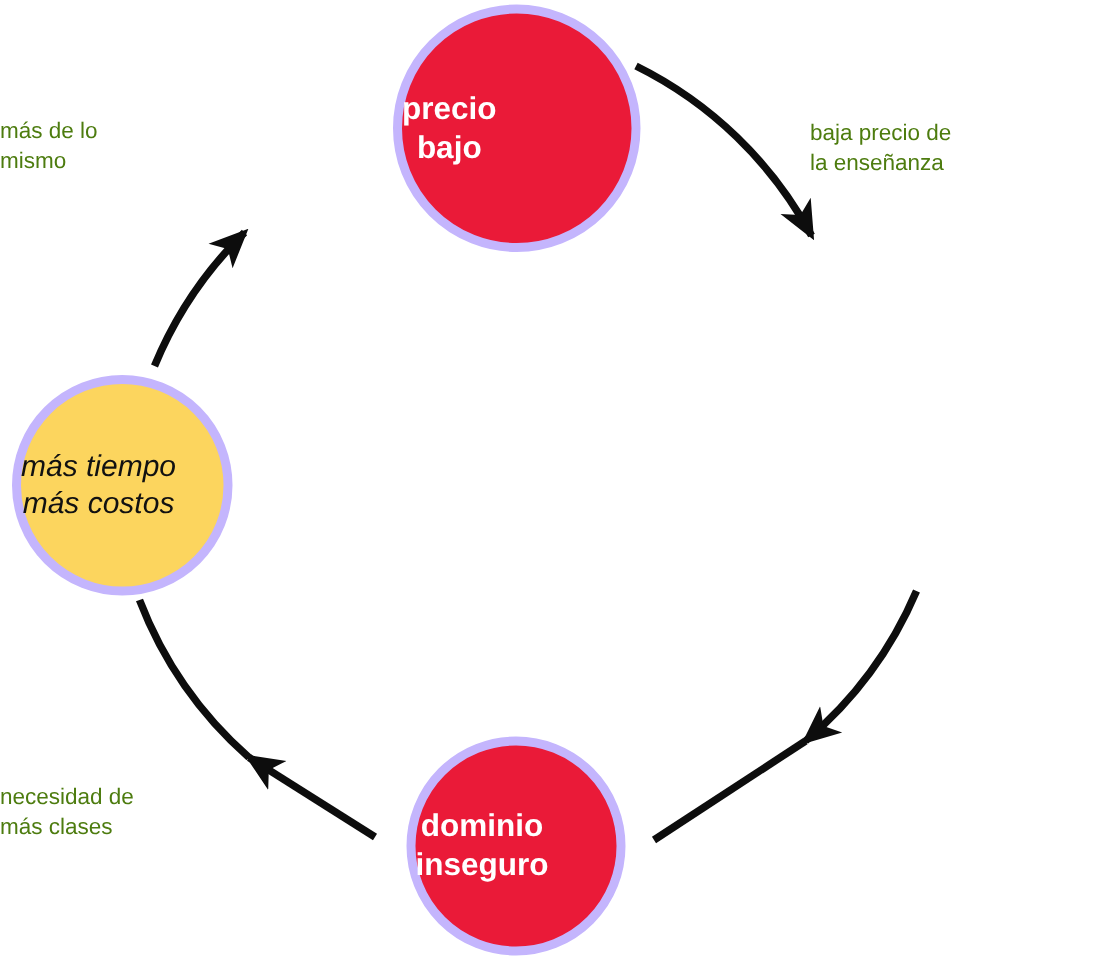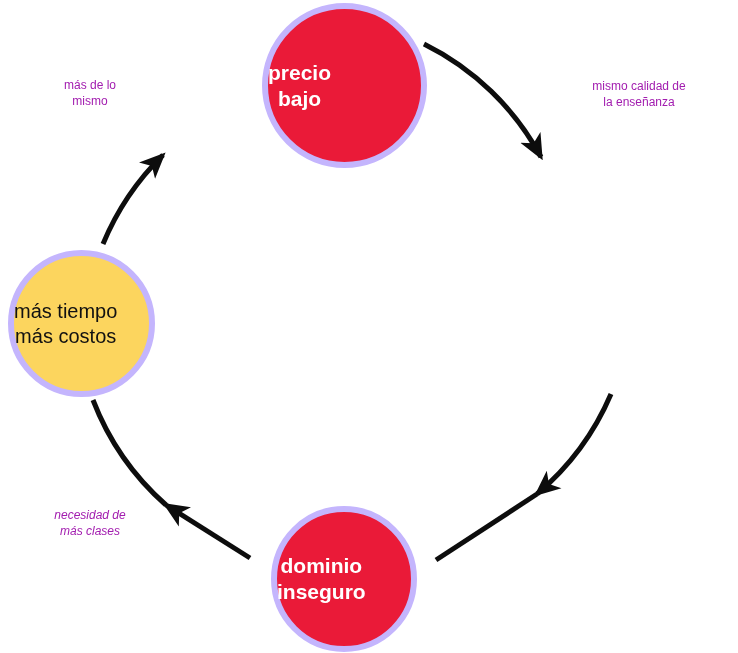--- a/index.html
+++ b/index.html
@@ -42,42 +42,43 @@
   .node-red {
     background: #ea1a38;
   }
   .node-red .node-label {
     color: #ffffff;
     font-weight: bold;
     font-size: 21px;
   }
   .node-yellow {
     background: #fcd55e;
+    font-style: italic;
   }
   .node-yellow .node-label {
     color: #111111;
     font-weight: normal;
     font-size: 20px;
   }
   .edge-label {
     position: absolute;
-    text-align: center;
-    color: #a21caf;
-    font-size: 12px;
+    text-align: left;
+    color: #4d7c0f;
+    font-size: 15px;
     line-height: 1.3;
     white-space: pre-line;
   }
   #node-precio-bajo  { left: 262px; top: 3px;   width: 165px; height: 165px; }
   #node-aprendizaje  { left: 512px; top: 249px; width: 149px; height: 149px; }
-  #node-dominio      { left: 271px; top: 506px; width: 146px; height: 146px; }
+  #node-dominio      { left: 271px; top: 491px; width: 146px; height: 146px; }
   #node-mas-tiempo   { left: 8px;   top: 250px; width: 147px; height: 147px; }
 
   #label-baja-calidad  { left: 540px; top: 79px;  width: 198px; }
   #label-frustracion   { left: 538px; top: 504px; width: 200px; }
-  #label-necesidad     { left: 0px;   top: 508px; width: 180px; font-style: italic; }
+  #label-necesidad     { left: 0px;   top: 522px; width: 180px; }
   #label-mas-de-lo     { left: 0px;   top: 78px;  width: 180px; }
 </style>
 </head>
 <body>
 
 <div id="canvas">
 
   <svg id="arcs" viewBox="0 0 738 653">
     <defs>
       <marker id="arrowhead" viewBox="0 0 10 10" refX="8.6" refY="5" markerWidth="5.2" markerHeight="5.2" orient="auto-start-reverse">
@@ -105,21 +106,21 @@
   <div class="node node-red" id="node-dominio">
     <span class="node-label">dominio
 inseguro</span>
   </div>
 
   <div class="node node-yellow" id="node-mas-tiempo">
     <span class="node-label">más tiempo
 más costos</span>
   </div>
 
-  <div class="edge-label" id="label-baja-calidad">mismo calidad de
+  <div class="edge-label" id="label-baja-calidad">baja precio de
 la enseñanza</div>
 
 
   <div class="edge-label" id="label-necesidad">necesidad de
 más clases</div>
 
   <div class="edge-label" id="label-mas-de-lo">más de lo
 mismo</div>
 
 </div>

